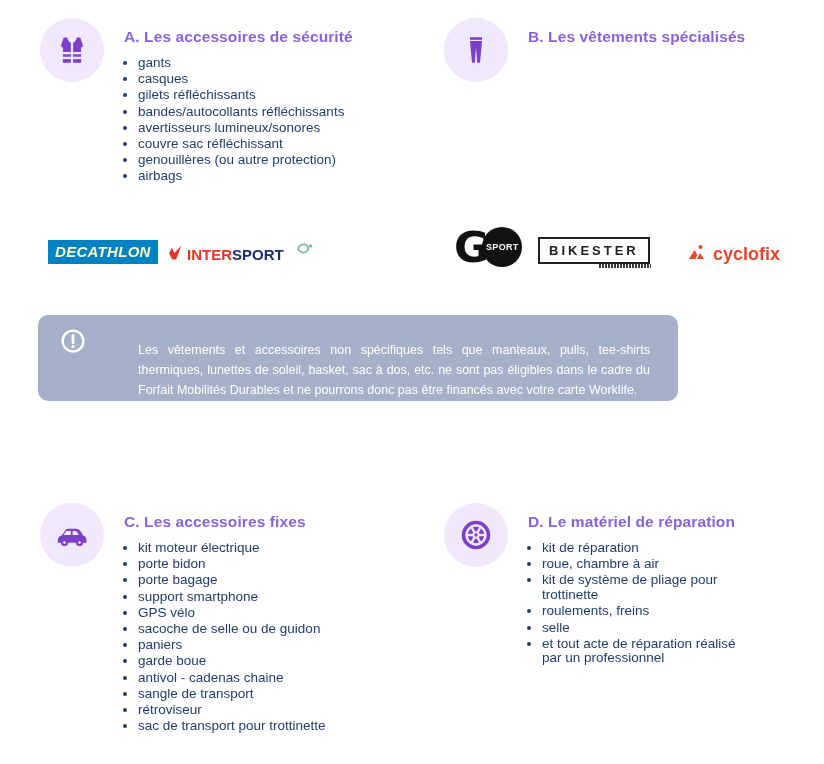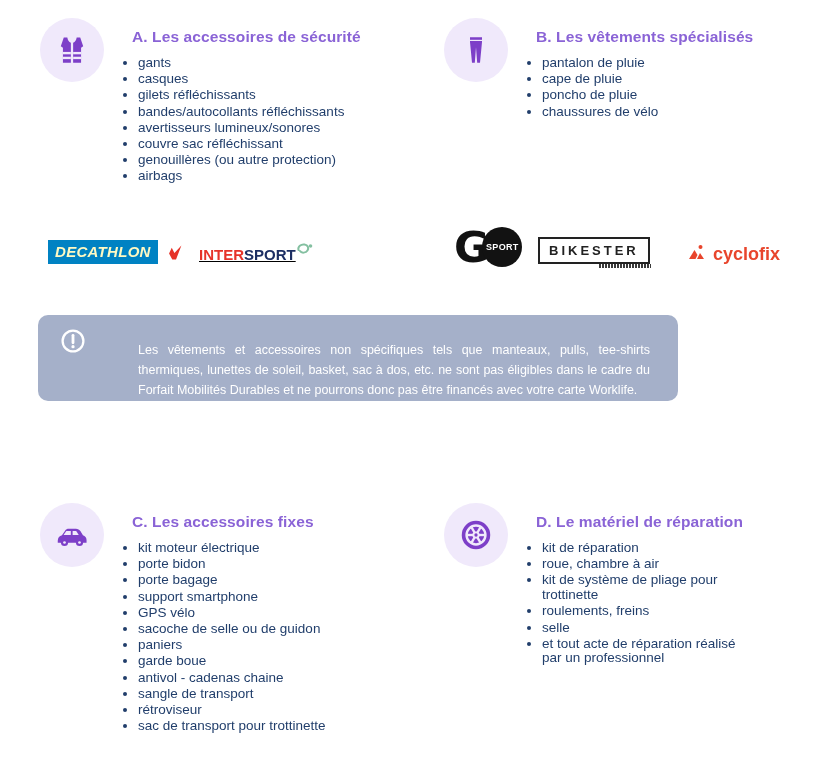--- a/index.html
+++ b/index.html
@@ -9,39 +9,39 @@
     font-family:"Liberation Sans",sans-serif;
   }
   
   .section{position:absolute;display:flex;gap:16px;}
   .icon-circle{
     width:64px;height:64px;border-radius:50%;background:var(--icon_bg);
     display:flex;align-items:center;justify-content:center;flex:0 0 64px;
   }
   .sec-title{
     font-size:15.5px;font-weight:bold;color:var(--accent_purple);
-    margin:10px 0 0 12px;letter-spacing:.1px;
+    margin:10px 0 0 4px;letter-spacing:.1px;
   }
   .sec-list{
     margin:10px 0 0 0;padding:0 0 0 18px;color:var(--text_navy);
     font-size:13.5px;line-height:1.09;
   }
   .sec-list li{margin-bottom:1.5px;}
   .sec-list.narrow{width:208px;}
   #section-a{left:40px;top:18px;width:390px;}
   #section-b{left:444px;top:18px;width:370px;}
   #section-c{left:40px;top:503px;width:390px;}
   #section-d{left:444px;top:503px;width:370px;}
   
   .logo{position:absolute;display:flex;align-items:center;}
   #logo-decathlon{
     left:48px;top:240px;background:var(--decathlon_blue);color:#fef9c3;
     font-style:italic;font-weight:bold;font-size:15px;padding:3px 7px 4px;letter-spacing:.3px;
   }
-  #logo-intersport{left:168px;top:245px;gap:16px;font-weight:800;font-size:15px;text-decoration:underline;}
+  #logo-intersport{left:168px;top:245px;gap:4px;font-weight:800;font-size:15px;}
   #logo-intersport .inter{color:var(--intersport_red);}
   #logo-intersport .sport{color:var(--intersport_navy);}
   #logo-beetogreen{left:296px;top:239px;gap:3px;color:var(--beetogreen_green);font-size:20px;}
   #logo-gosport{left:454px;top:227px;}
   #logo-gosport .g{font-size:43px;font-weight:900;color:var(--gosport_black);line-height:40px;font-family:"DejaVu Sans",sans-serif;}
   #logo-gosport .disc{
     width:40px;height:40px;border-radius:50%;background:var(--gosport_black);color:#fff;
     display:flex;align-items:center;justify-content:center;font-size:9px;font-weight:bold;
     margin-left:-7px;letter-spacing:.3px;
   }
@@ -104,26 +104,20 @@
 
   <div class="section" id="section-b">
     <div class="icon-circle">
       <svg width="32" height="32" viewBox="0 0 24 24" aria-hidden="true">
         <path style="fill:var(--icon_purple)" d="M7.5,2.5 H16.5 V6 L15,21.5 H12.9 L12,10 L11.1,21.5 H9 L7.5,6 Z"></path>
         <line x1="7.5" y1="4.8" x2="16.5" y2="4.8" style="stroke:var(--icon_bg)" stroke-width="0.9"></line>
       </svg>
     </div>
     <div class="sec-body">
       <h2 class="sec-title">B. Les vêtements spécialisés</h2>
-      <ul class="sec-list">
-          <li>pantalon de pluie</li>
-          <li>cape de pluie</li>
-          <li>poncho de pluie</li>
-          <li>chaussures de vélo</li>
-        </ul>
     </div>
   </div>
 
   <div class="logo" id="logo-decathlon">
     <span>DECATHLON</span>
   </div>
 
   <div class="logo" id="logo-intersport">
     <span>
       <svg width="15" height="15" viewBox="0 0 13 14" aria-hidden="true">

